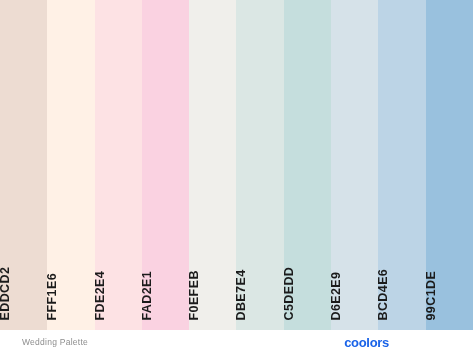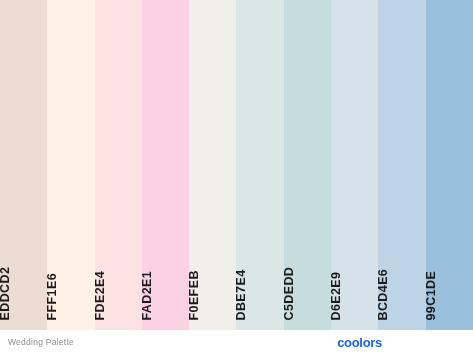--- a/index.html
+++ b/index.html
@@ -51,32 +51,33 @@
     line-height: 1;
   }
   #palette-footer {
     position: relative;
     width: 397px;
     height: 25px;
     background: #ffffff;
     display: flex;
     align-items: center;
     justify-content: space-between;
+    padding-left: 14px;
   }
   #palette-name {
     margin-left: 8px;
     font-family: "Liberation Sans", sans-serif;
     font-size: 8.5px;
     font-weight: normal;
     letter-spacing: 0.25px;
     color: #8e8e8e;
     line-height: 1;
   }
   #coolors-logo {
-    margin-right: 15px;
+    margin-right: 22px;
     font-family: "Liberation Sans", sans-serif;
     font-size: 13px;
     font-weight: bold;
     letter-spacing: -0.3px;
     color: #1a63e8;
     line-height: 1;
   }
 </style>
 </head>
 <body>

